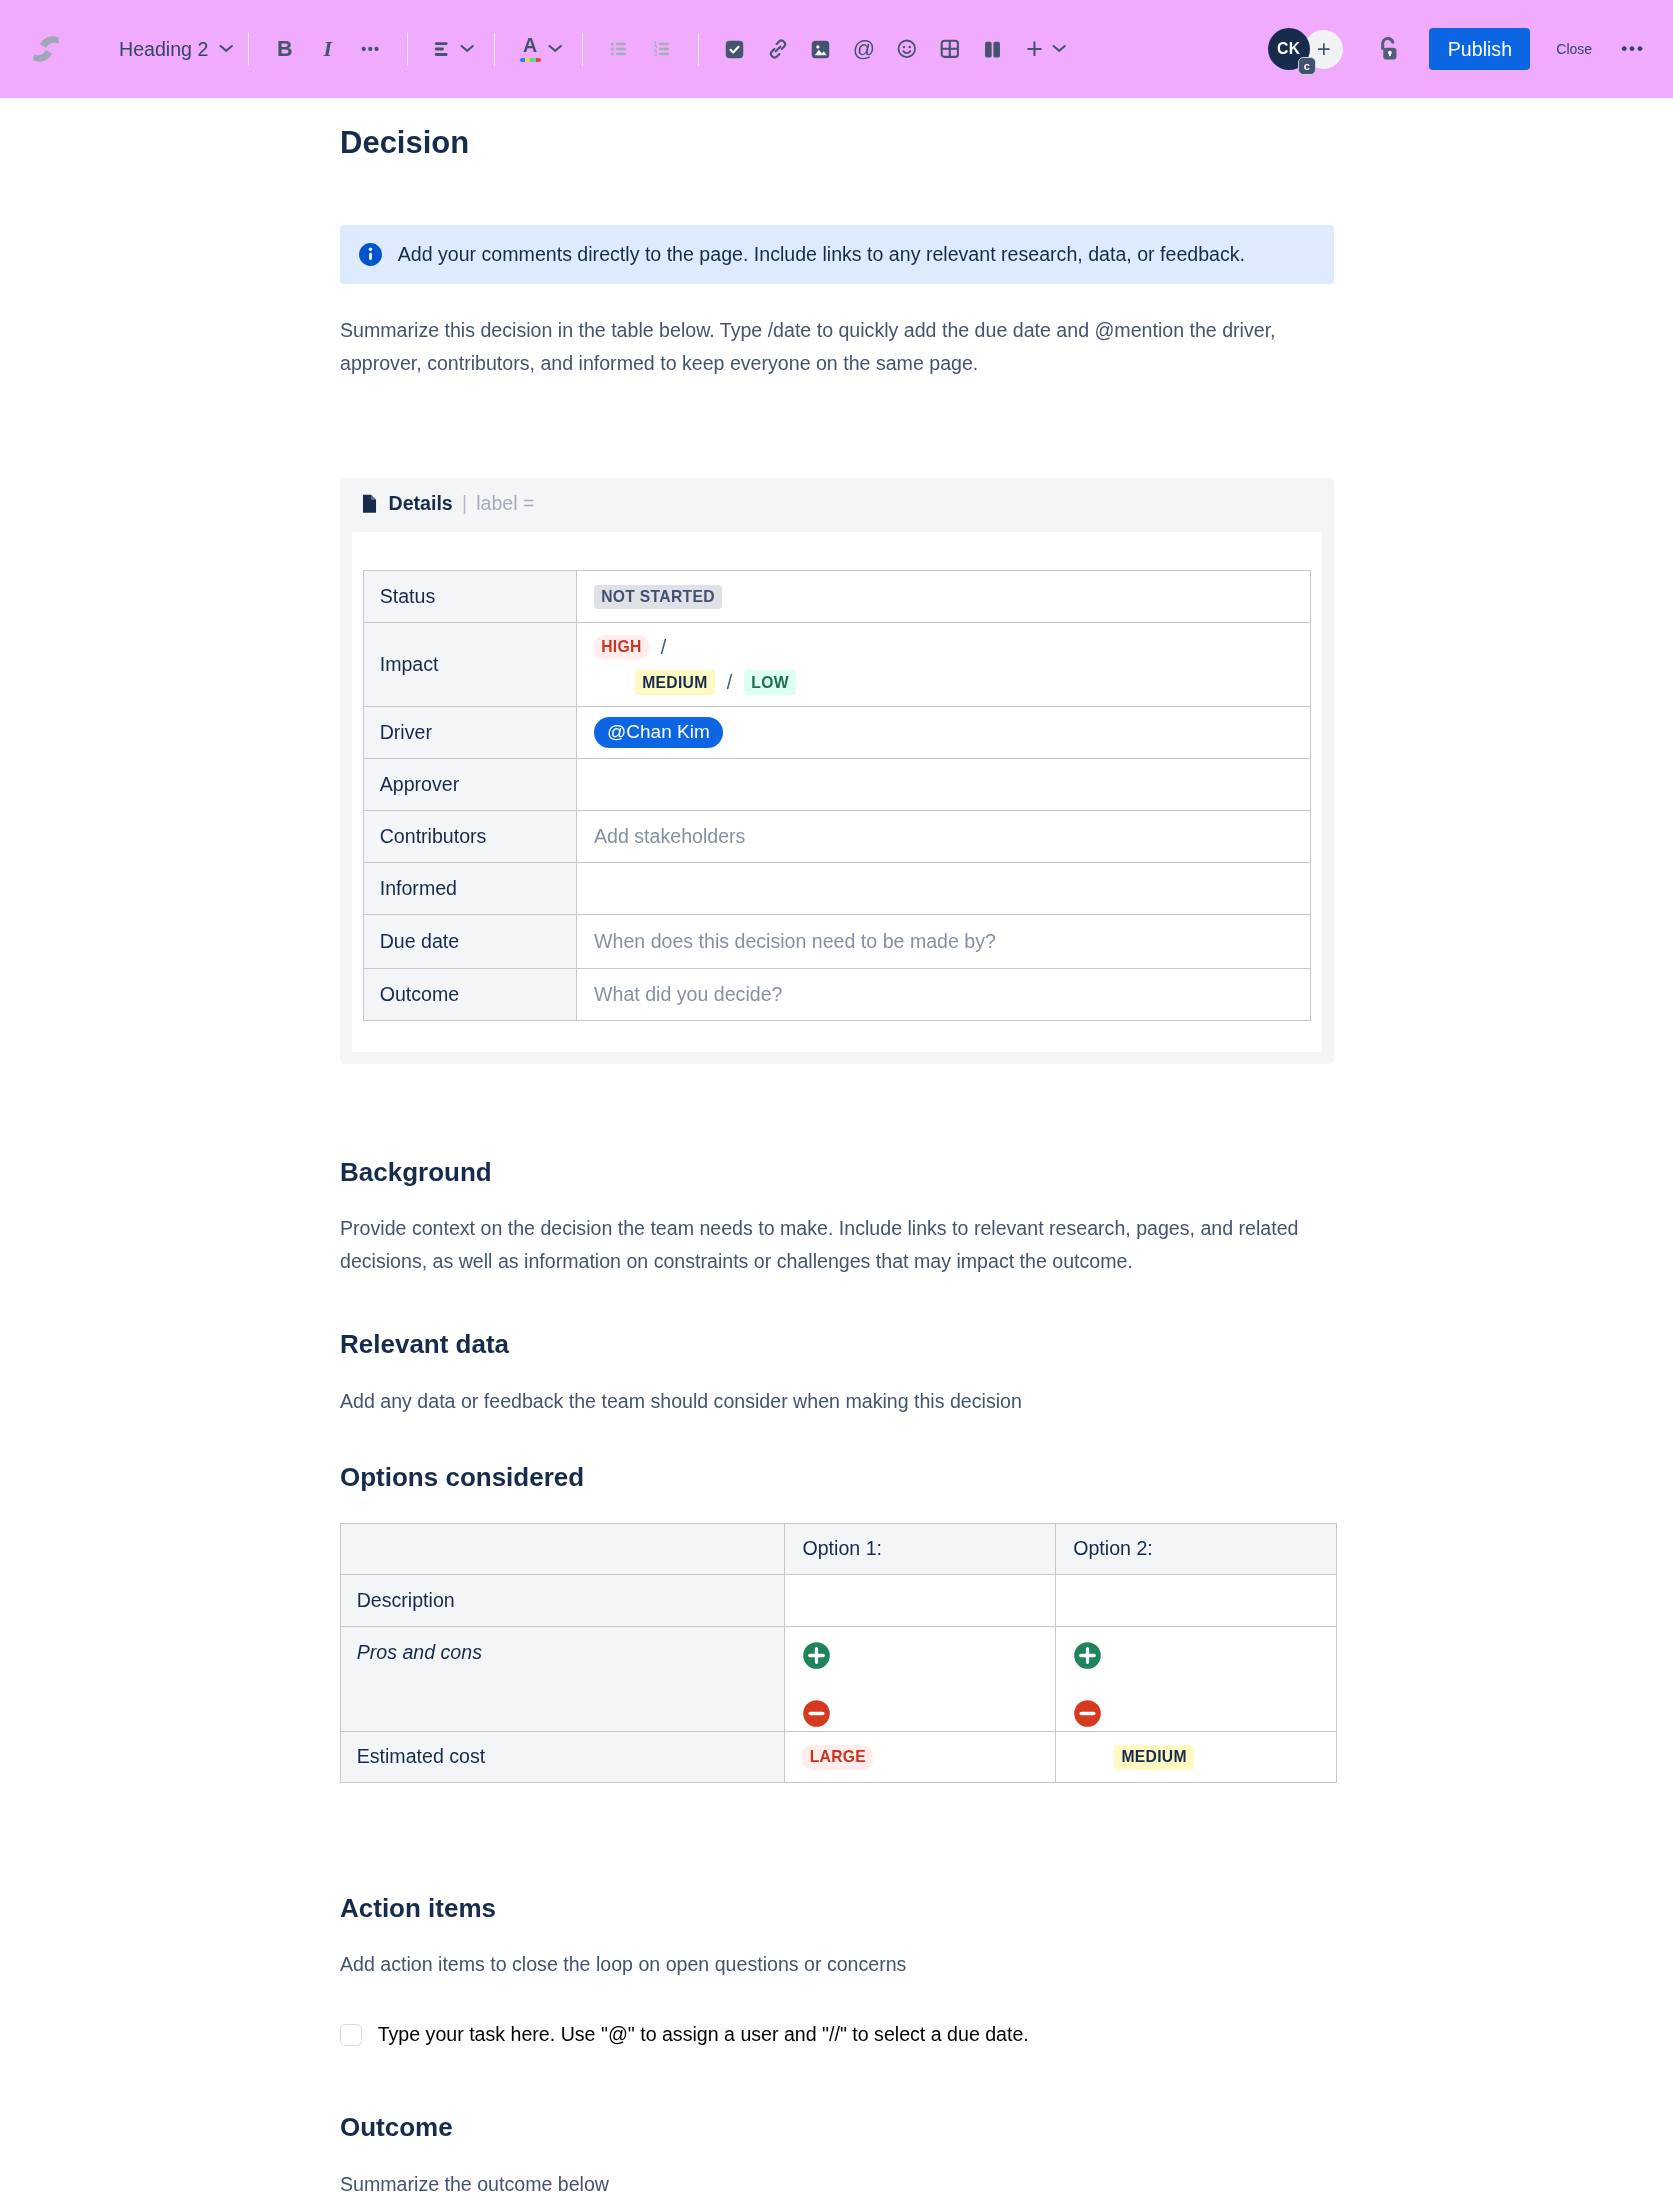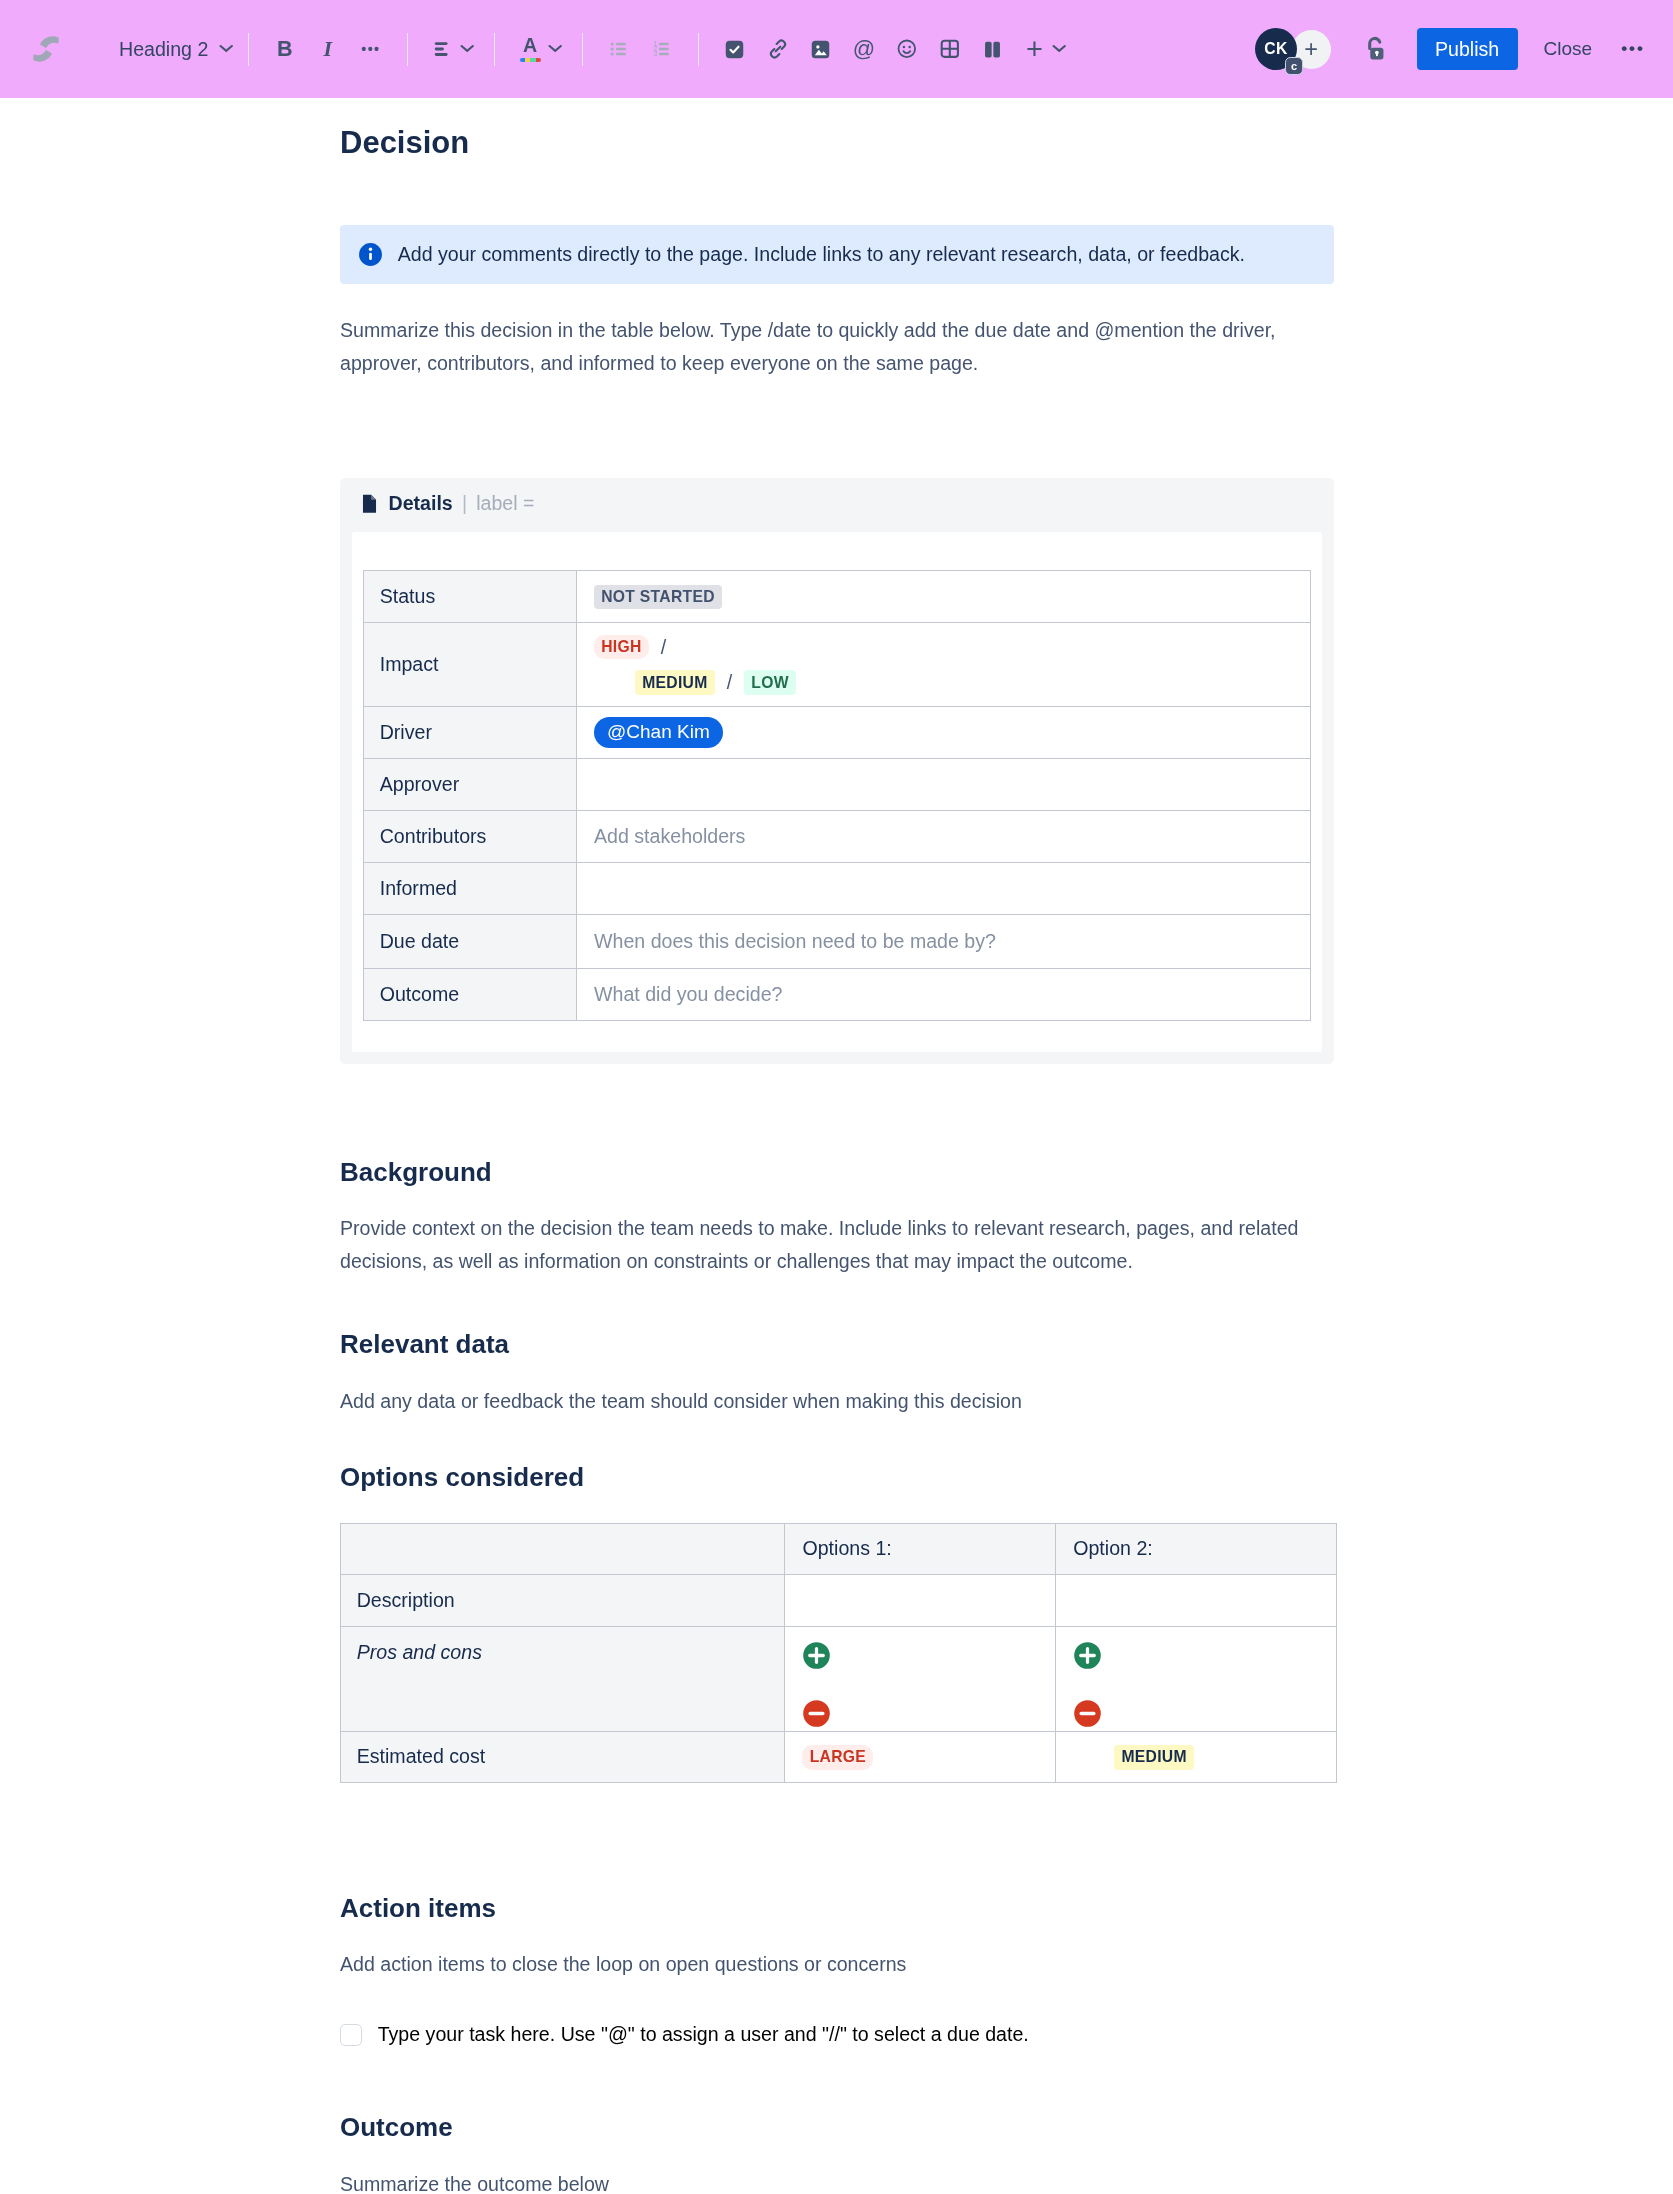--- a/index.html
+++ b/index.html
@@ -49,21 +49,21 @@
   .add-collab {
     width:39px; height:39px; border-radius:50%; background:#F1F2F4; color:#44546F;
     display:flex; align-items:center; justify-content:center; font-size:23.5px; font-weight:300;
     margin-left:-5.2px; z-index:1; cursor:pointer;
   }
   .lock-btn { width:30px; height:30px; display:flex; align-items:center; justify-content:center; margin-right:26px; cursor:pointer; }
   .publish-btn {
     background:#0C66E4; color:#fff; font-size:19.6px; border:none; border-radius:3.9px;
     padding:9.2px 18.3px; cursor:pointer; font-family:inherit;
   }
-  .close-btn { font-size:19px; color:#344563; margin-left:26px; cursor:pointer; }
+  .close-btn { font-size:14px; color:#344563; margin-left:26px; cursor:pointer; }
   .more-btn { font-size:17px; font-weight:700; color:#344563; letter-spacing:2px; margin-left:29px; cursor:pointer; }
   
   .content { width:994px; margin:0 auto; }
   h1.page-title { font-size:31px; font-weight:600; color:#172B4D; margin-top:25px; line-height:39px; }
   .info-panel {
     margin-top:63px; background:#DEEBFF; border-radius:3.9px; display:flex; align-items:center;
     padding:14.4px 18.3px; gap:14.4px;
   }
   .info-panel p { font-size:19.6px; color:#172B4D; line-height:30px; }
   .info-icon { width:25px; height:25px; flex:0 0 auto; display:flex; }
@@ -352,21 +352,21 @@
     <h2 class="sec sec-options">Options considered</h2>
     <table class="options-table">
       <colgroup>
           <col class="c1">
           <col class="c2">
           <col class="c3">
         </colgroup>
       <tbody>
           <tr class="o-head">
         <td></td>
-        <td>Options 1:</td>
+        <td>Option 1:</td>
         <td>Option 2:</td>
       </tr>
       <tr class="o-desc">
         <td class="olabel">Description</td>
         <td class="ocell"></td>
         <td class="ocell"></td>
       </tr>
       <tr class="o-pros">
         <td class="olabel">Pros and cons</td>
         <td class="ocell">

